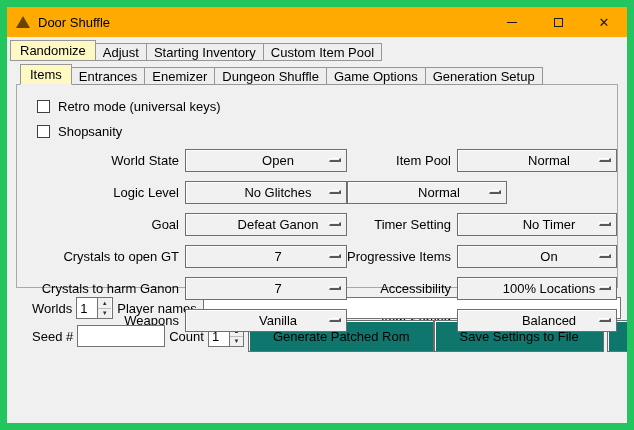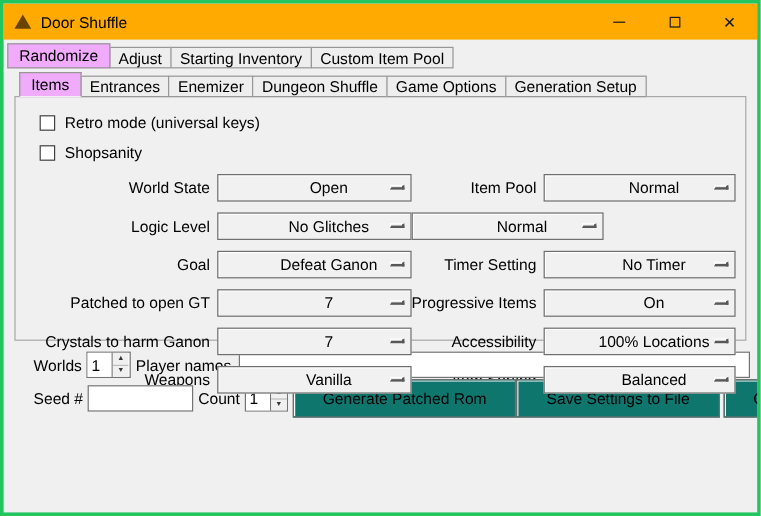--- a/index.html
+++ b/index.html
@@ -1,37 +1,37 @@
 <!DOCTYPE html>
 <html><head>
 <meta charset="utf-8">
 <style>
   * { box-sizing: border-box; margin: 0; padding: 0; }
   html, body { width: 634px; height: 430px; }
   body { font-family: "Liberation Sans", sans-serif; font-size: 13px; color: #000; background: #fff; }
 
-  .window { width: 634px; height: 430px; border: 3px solid #22c55e; background: #f0f0f0; display: flex; flex-direction: column; overflow: hidden; }
+  .window { width: 634px; height: 430px; border: 7px solid #22c55e; background: #f0f0f0; display: flex; flex-direction: column; overflow: hidden; }
 
   
   .titlebar { flex: 0 0 30px; height: 30px; background: #ffaa00; display: flex; align-items: center; }
   .app-icon { width: 0; height: 0; border-left: 7px solid transparent; border-right: 7px solid transparent; border-bottom: 12px solid #6b4300; margin: 0 8px 0 9px; }
   .title { font-size: 13px; color: #000; }
   .controls { margin-left: auto; display: flex; height: 100%; }
   .ctrl { width: 46px; height: 100%; display: flex; align-items: center; justify-content: center; color: #1a1a1a; cursor: default; }
   .glyph-min { width: 10px; height: 1px; background: #1a1a1a; }
   .glyph-max { width: 9px; height: 9px; border: 1px solid #1a1a1a; }
   .ctrl.close { font-size: 13px; }
 
   
   .tabbar { display: flex; align-items: flex-end; }
   .tabbar.outer { margin: 3px 0 0 3px; }
   .tabbar.inner { margin: 3px 0 -1px 13px; position: relative; z-index: 2; }
   .tab { height: 18px; padding: 0 7px; display: flex; align-items: center; background: #eeeeee; border: 1px solid #979797; white-space: nowrap; }
   .tab + .tab { margin-left: -1px; }
-  .tab.selected { height: 21px; padding: 0 9px; background: #f0abfc; position: relative; z-index: 3; }
+  .tab.selected { height: 21px; padding: 0 9px; background: #fef9c3; position: relative; z-index: 3; }
   .tabbar.inner .tab.selected { border-bottom-color: #f0f0f0; }
 
   
   .pane { margin: 0 9px; border: 1px solid #a8a8a8; height: 204px; background: #f0f0f0; padding: 10px 10px 0 12px; }
 
   .cbrow { display: flex; align-items: center; margin: 4px 0 10px 8px; }
   .cb { width: 13px; height: 13px; background: #fff; border: 1px solid #404040; margin-right: 8px; flex: 0 0 13px; }
 
   .fields { display: flex; justify-content: space-between; margin-top: 10px; padding-right: 2px; }
   .fcol { display: flex; flex-direction: column; }
@@ -127,21 +127,21 @@
           </div>
         </div>
         <div class="frow">
           <span class="flabel">Goal</span>
           <div class="dropdown">
             <span class="dvalue">Defeat Ganon</span>
             <span class="dind"></span>
           </div>
         </div>
         <div class="frow">
-          <span class="flabel">Patched to open GT</span>
+          <span class="flabel">Crystals to open GT</span>
           <div class="dropdown">
             <span class="dvalue">7</span>
             <span class="dind"></span>
           </div>
         </div>
         <div class="frow">
           <span class="flabel">Crystals to harm Ganon</span>
           <div class="dropdown">
             <span class="dvalue">7</span>
             <span class="dind"></span>

